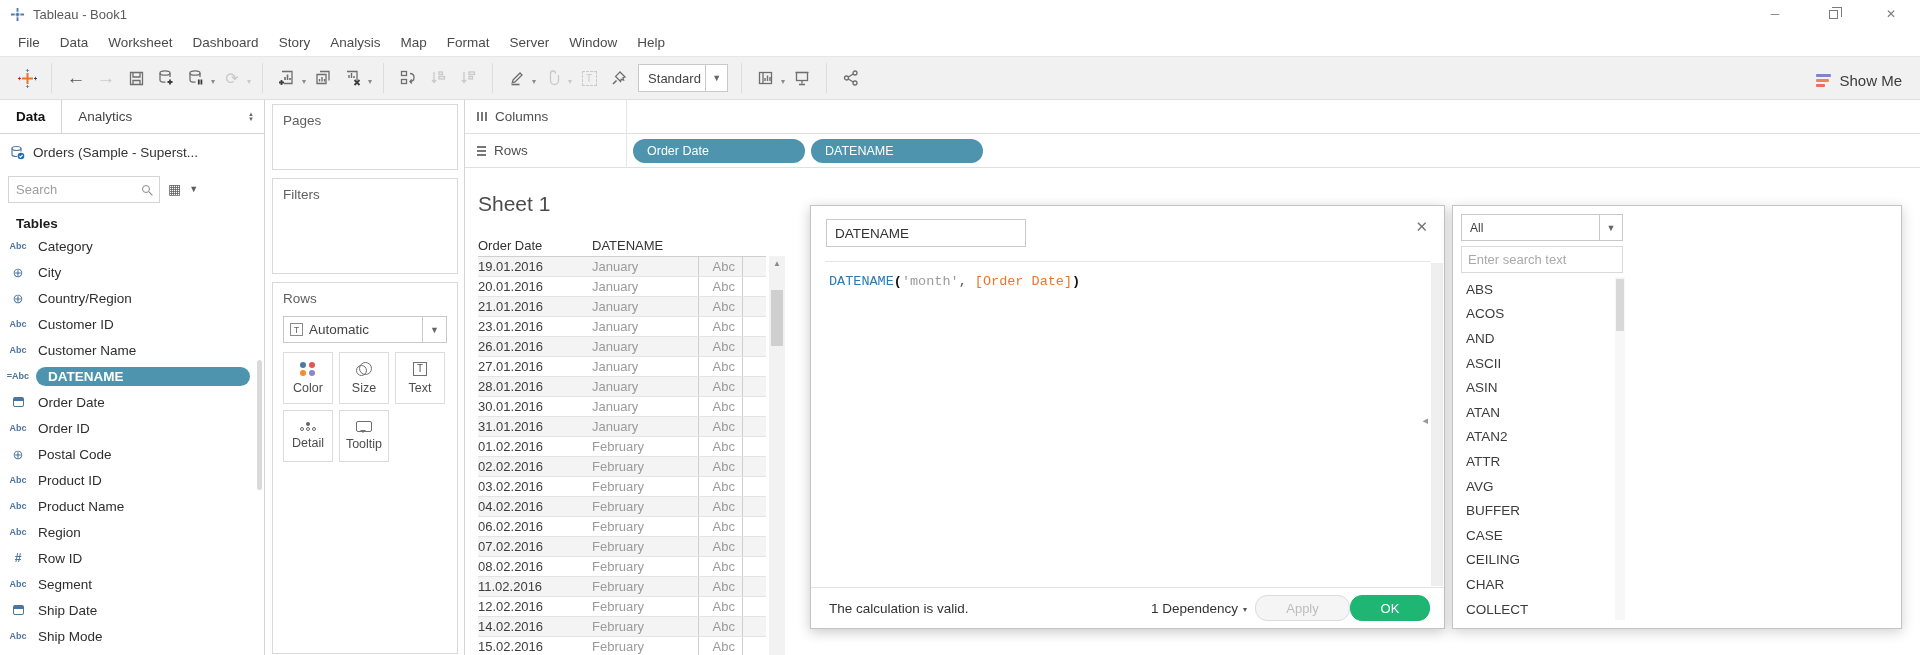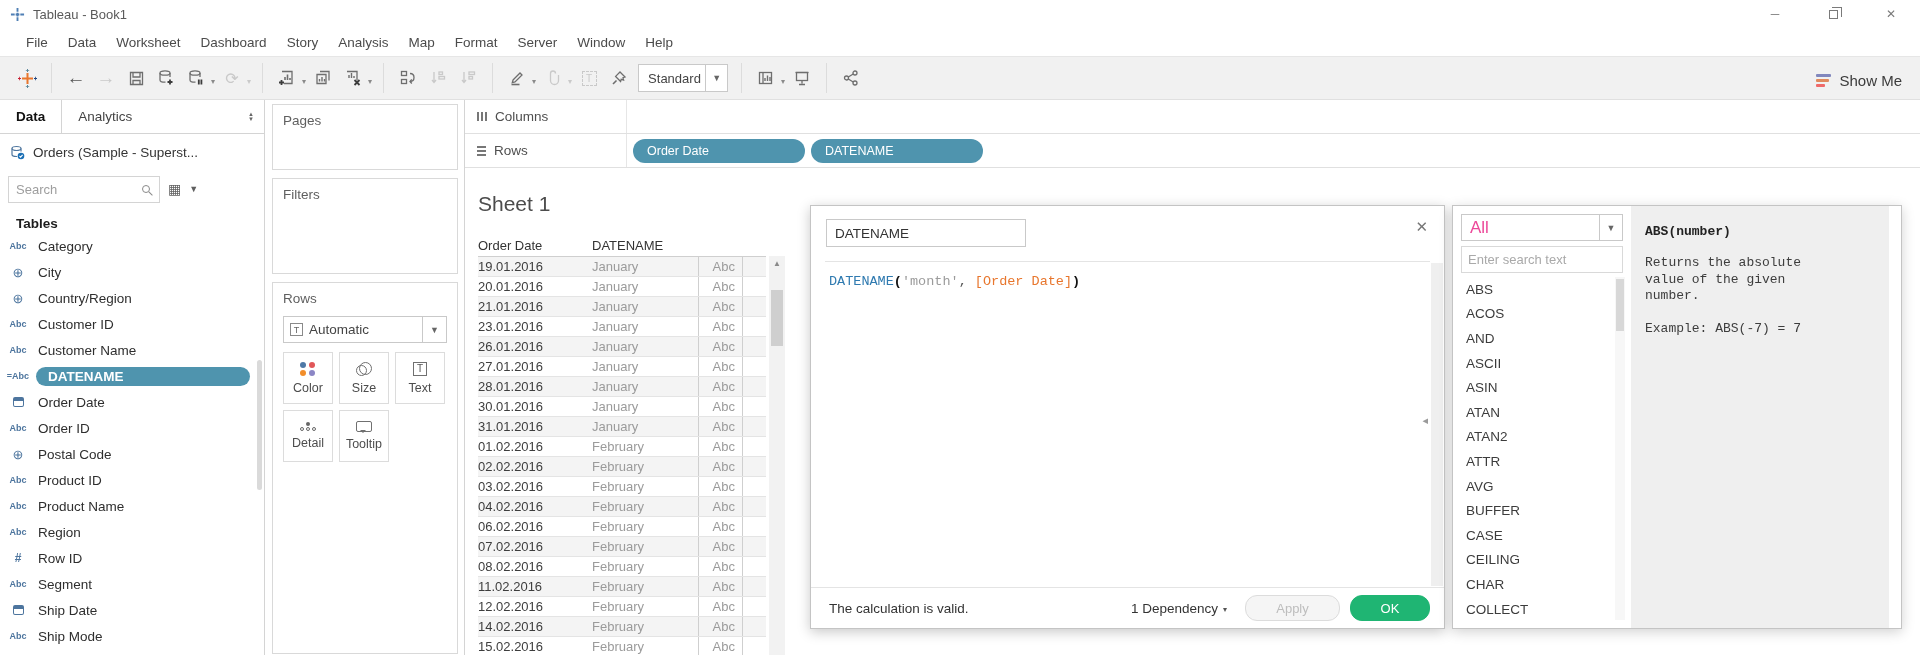--- a/index.html
+++ b/index.html
@@ -12,21 +12,21 @@
   
   .titlebar{position:absolute;left:0;top:0;width:1920px;height:28px;background:#fff;
             display:flex;align-items:center;padding-left:10px;}
   .titlebar .apptitle{color:#5a5a5a;font-size:13px;margin-left:8px;}
   .winctl{position:absolute;right:0;top:0;height:28px;display:flex;}
   .winbtn{width:58px;height:28px;display:flex;align-items:center;justify-content:center;color:#7a7a7a;font-size:12px;}
   .restore-sq{width:9px;height:9px;border:1px solid #7a7a7a;position:relative;background:#fff;}
   .restore-sq::before{content:"";position:absolute;left:2px;top:-4px;width:9px;height:9px;border:1px solid #7a7a7a;border-left:none;border-bottom:none;}
   
   .menubar{position:absolute;left:0;top:28px;width:1856px;height:28px;background:#fff;
-           display:flex;align-items:center;padding-left:16px;}
+           display:flex;align-items:center;padding-left:8px;}
   .menu-item{padding:0 10px;color:#4b4b4b;font-size:13.5px;cursor:default;}
   
   .toolbar{position:absolute;left:0;top:56px;width:1920px;height:44px;background:#f1f1f1;
            border-top:1px solid #e6e6e6;border-bottom:1px solid #e0e0e0;
            display:flex;align-items:center;padding:0 12px;}
   .tbtn{min-width:30px;height:32px;display:flex;align-items:center;justify-content:center;color:var(--icg);font-size:17px;}
   .tbtn.dis{color:var(--dis);}
   .tbtn svg{stroke:var(--icg);fill:none;stroke-width:1.3;}
   .tbtn.dis svg{stroke:var(--dis);}
   .caret{color:#8a8a8a;font-size:8px;margin:6px 2px 0 0;align-self:center;}
@@ -127,32 +127,32 @@
   .calcdlg .hdiv{position:absolute;left:14px;right:14px;top:55px;height:1px;background:#e4e4e4;}
   .formula{position:absolute;left:18px;top:68px;font-family:"Liberation Mono",monospace;font-size:13.5px;}
   .tok-func{color:#2f7ab0;}
   .tok-paren{color:#111;font-weight:700;}
   .tok-string{color:#9b9b9b;}
   .tok-plain{color:#555;}
   .tok-field{color:#e8762d;}
   .fx-scroll{position:absolute;right:1px;top:57px;bottom:42px;width:12px;background:#efefef;}
   .fx-collapse{position:absolute;right:16px;top:208px;color:#9a9a9a;font-size:11px;}
   .dlg-footer{position:absolute;left:0;right:0;bottom:0;height:41px;border-top:1px solid #e4e4e4;
-              display:flex;align-items:center;padding:0 14px 0 18px;gap:10px;}
+              display:flex;align-items:center;padding:0 14px 0 18px;}
   .dlg-footer .status{flex:1;font-size:13.5px;color:#333;}
   .dep{font-size:13.5px;color:#333;margin-right:8px;display:flex;align-items:center;gap:5px;}
   .dep .caret{margin:2px 0 0;color:#555;}
   .btn{height:26px;display:flex;align-items:center;justify-content:center;font-size:13px;border-radius:12px;}
   .btn.apply{width:95px;background:#f5f5f5;border:1px solid #dcdcdc;color:#bdbdbd;}
   .btn.ok{width:80px;background:var(--green);color:#fff;border:1px solid var(--green);}
   
   .fxpanel{position:absolute;left:1452px;top:205px;width:450px;height:424px;background:#fff;
            border:1px solid #c4c4c4;box-shadow:0 3px 12px rgba(0,0,0,.18);}
   .fx-filter{position:absolute;left:8px;top:8px;width:162px;height:27px;border:1px solid #c9c9c9;display:flex;align-items:center;}
-  .fx-filter .lbl{flex:1;padding-left:8px;color:#ec4899;font-size:17px;}
+  .fx-filter .lbl{flex:1;padding-left:8px;color:#404040;font-size:12px;}
   .fx-filter .dd{width:23px;height:100%;border-left:1px solid #c9c9c9;display:flex;align-items:center;justify-content:center;font-size:9px;color:#666;}
   .fx-search{position:absolute;left:8px;top:40px;width:162px;height:27px;border:1px solid #d9d9d9;}
   .fx-search input{width:100%;height:100%;border:none;outline:none;padding-left:6px;font-size:13px;font-family:inherit;color:#444;}
   .fx-search input::placeholder{color:#a9a9a9;}
   .fx-list{position:absolute;left:8px;top:71px;width:162px;bottom:8px;overflow:hidden;}
   .fx-item{height:24.6px;display:flex;align-items:center;padding-left:5px;font-size:13.5px;color:#3c3c3c;}
   .fx-list .sbar{position:absolute;right:0;top:0;bottom:0;width:10px;background:#f7f7f7;}
   .fx-list .sbar .thumb{position:absolute;left:1px;right:1px;top:2px;height:52px;background:#d8d8d8;}
   .fx-help{position:absolute;left:178px;top:0;width:258px;height:422px;background:#efefef;
            padding:18px 14px;font-family:"Liberation Mono",monospace;font-size:13px;color:#3d3d3d;}
@@ -738,18 +738,13 @@
       <div class="fx-item">CASE</div>
       <div class="fx-item">CEILING</div>
       <div class="fx-item">CHAR</div>
       <div class="fx-item">COLLECT</div>
     </div>
   <div class="fx-list sbar-holder" style="pointer-events:none;background:none;left:160px;width:12px">
     <span class="sbar">
         <span class="thumb"></span>
       </span>
   </div>
-  <div class="fx-help">
-    <div class="sig">ABS(number)</div>
-    <div class="desc">Returns the absolute value of the given number.</div>
-    <div class="example">Example: ABS(-7) = 7</div>
-  </div>
 </div>
 
 </body></html>

